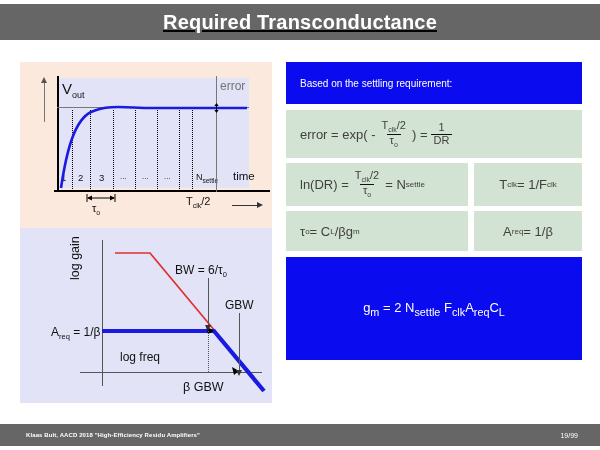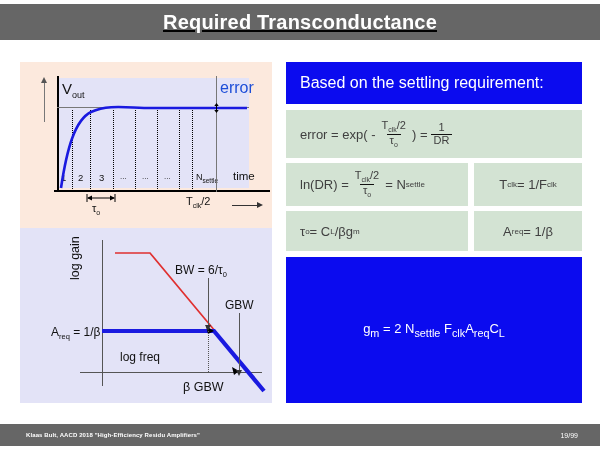--- a/index.html
+++ b/index.html
@@ -67,21 +67,21 @@
   }
   .tnum{position:absolute;top:110px;font-size:9.5px;color:#111;}
   .nsettle{position:absolute;left:176px;top:110px;font-size:9px;color:#111;}
   .nsettle sub{font-size:6.5px;}
   .vline-tclk{
     position:absolute;left:196px;top:14px;width:1px;height:116px;background:#777;
   }
   .lbl-time{position:absolute;left:213px;top:108px;font-size:11.5px;color:#111;}
   .lbl-tclk{position:absolute;left:166px;top:133px;font-size:11px;color:#111;}
   .lbl-tclk sub{font-size:7px;}
-  .lbl-error{position:absolute;left:200px;top:17px;font-size:16px;color:#1d4ed8;}
+  .lbl-error{position:absolute;left:200px;top:17px;font-size:12px;color:#737373;}
   .err-gap{position:absolute;left:193px;top:41px;width:7px;height:10px;}
   .tau-bracket{position:absolute;left:66px;top:132px;width:30px;height:8px;}
   .lbl-tau{position:absolute;left:72px;top:140px;font-size:11px;color:#111;}
   .lbl-tau sub{font-size:7px;}
   
   .panel-bode{
     position:absolute;left:20px;top:228px;width:252px;height:175px;
     background:#e3e3f7;
   }
   .bode-ax-y{position:absolute;left:82px;top:12px;width:1px;height:146px;background:#555;}
@@ -108,31 +108,31 @@
     content:"";position:absolute;left:-3px;bottom:-5px;
     border-left:3px solid transparent;border-right:3px solid transparent;
     border-top:6px solid #333;
   }
   .dot-bgbw{position:absolute;left:188px;top:103px;height:41px;border-left:1.2px dotted #555;}
   
   .hdr-blue{
     position:absolute;left:286px;top:62px;width:296px;height:42px;background:#0b0bef;
     display:flex;align-items:center;
   }
-  .hdr-blue .t{color:#fff;font-size:16px;margin-left:14px;}
+  .hdr-blue .t{color:#fff;font-size:10px;margin-left:14px;}
   .eqbox{
     position:absolute;background:#d3e3d3;display:flex;align-items:center;
   }
   .eq1{left:286px;top:110px;width:296px;height:48px;}
   .eq2{left:286px;top:163px;width:182px;height:43px;}
   .eq3{left:474px;top:163px;width:108px;height:43px;}
   .eq4{left:286px;top:211px;width:182px;height:40px;}
   .eq5{left:474px;top:211px;width:108px;height:40px;}
   .final-blue{
-    position:absolute;left:286px;top:257px;width:296px;height:146px;background:#0b0bef;
+    position:absolute;left:286px;top:257px;width:296px;height:103px;background:#0b0bef;
     display:flex;align-items:center;justify-content:center;
   }
   .final-blue .t{color:#fff;font-size:13px;}
   .m{font-size:13px;color:#404040;display:inline-flex;align-items:center;}
   .m sub{font-size:8px;}
   .frac{display:inline-flex;flex-direction:column;align-items:center;
         vertical-align:middle;margin:0 3px;line-height:1.05;}
   .frac .num{font-size:11px;padding:0 3px;}
   .frac .den{font-size:11px;padding:0 3px;border-top:1.3px solid #111;}
   .frac .num sub,.frac .den sub{font-size:7px;}

